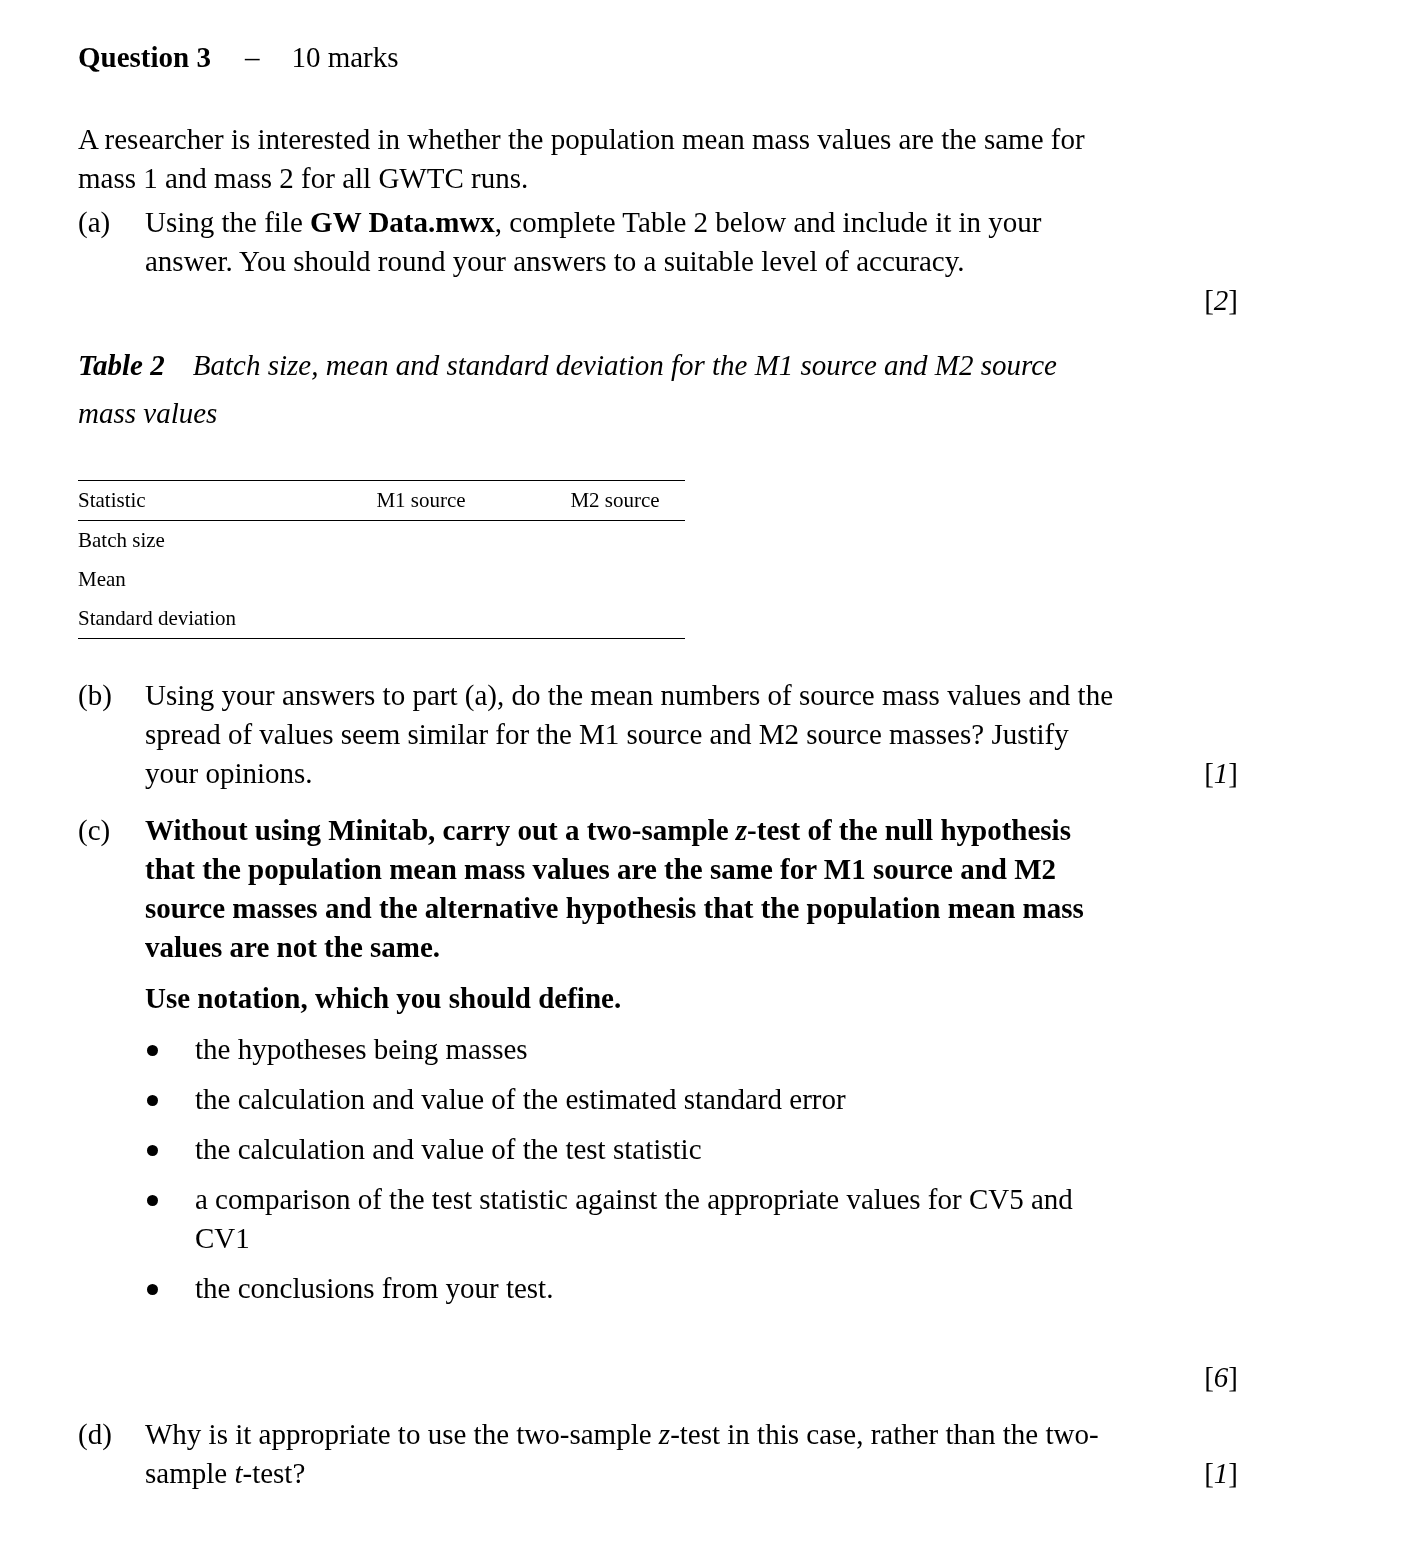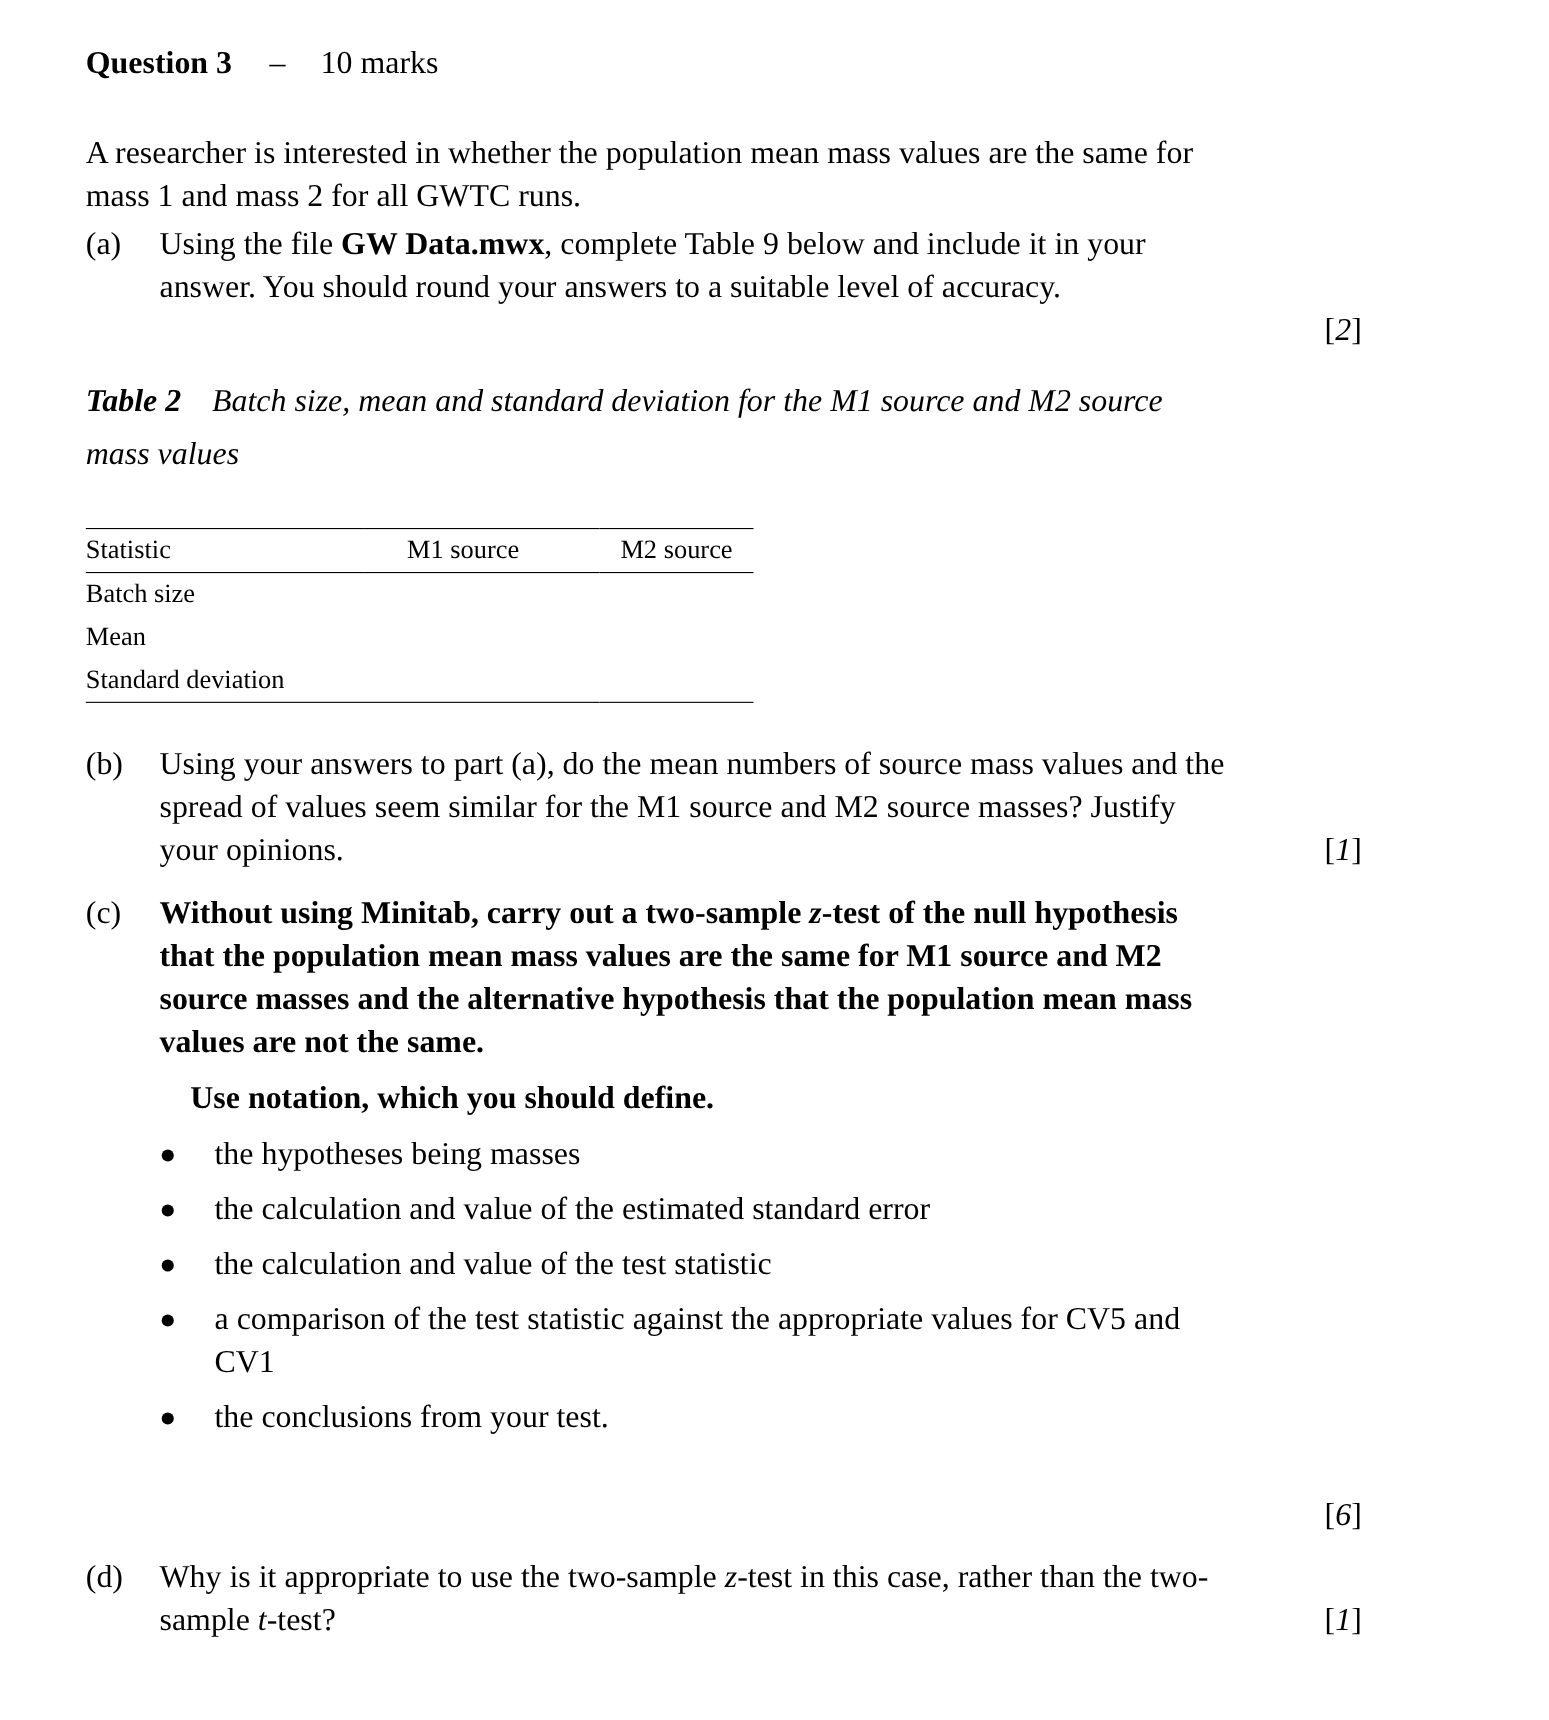--- a/index.html
+++ b/index.html
@@ -66,39 +66,39 @@
       line-height: 48px;
       font-style: italic;
     }
     .caption .cap-label { font-weight: bold; margin-right: 28px; }
     table.stats {
       position: absolute;
       top: 480px;
       left: 0;
       width: 607px;
       border-collapse: collapse;
-      font-size: 24px;
+      font-size: 21px;
     }
     table.stats th, table.stats td {
       padding: 0;
       height: 38px;
       font-weight: normal;
       text-align: left;
     }
     table.stats thead tr th {
       border-top: 1.5px solid #000;
       border-bottom: 1.5px solid #000;
       height: 38px;
     }
     table.stats th.num { text-align: center; }
     table.stats th.c1 { width: 180px; padding-right: 34px; }
     table.stats th.c2 { width: 140px; margin-top: 39px; }
     table.stats tbody tr:last-child td { border-bottom: 1.5px solid #000; }
     .para { margin: 0; font-weight: bold; }
-    .para + .para { margin-top: 12px; margin-left: 28px; }
+    .para + .para { margin-top: 12px; }
     ul.bullets {
       list-style: none;
       margin: 12px 0 0 0;
       padding: 0;
     }
     ul.bullets li {
       position: relative;
       padding-left: 50px;
       margin-bottom: 11px;
     }
@@ -121,21 +121,21 @@
 
   <div class="q-head">
     <span class="q-title">Question 3</span><span class="q-dash">–</span><span>10 marks</span>
   </div>
 
   <div class="intro">A researcher is interested in whether the population mean mass values are the same for mass 1 and mass 2 for all GWTC runs.</div>
 
   <div class="part" style="top:203px;">
     <span class="label">(a)</span>
     <div class="body">
-      <span>Using the file </span><span class="bold">GW Data.mwx</span><span>, complete Table 9 below and include it in your answer. You should round your answers to a suitable level of accuracy.</span>
+      <span>Using the file </span><span class="bold">GW Data.mwx</span><span>, complete Table 2 below and include it in your answer. You should round your answers to a suitable level of accuracy.</span>
     </div>
     <span class="marks" style="top:78px;"><span>[</span><i>2</i><span>]</span></span>
   </div>
 
   <div class="caption">
     <span class="cap-label">Table 2</span><span>Batch size, mean and standard deviation for the M1 source and M2 source mass values</span>
   </div>
 
   <table class="stats">
     <thead>

